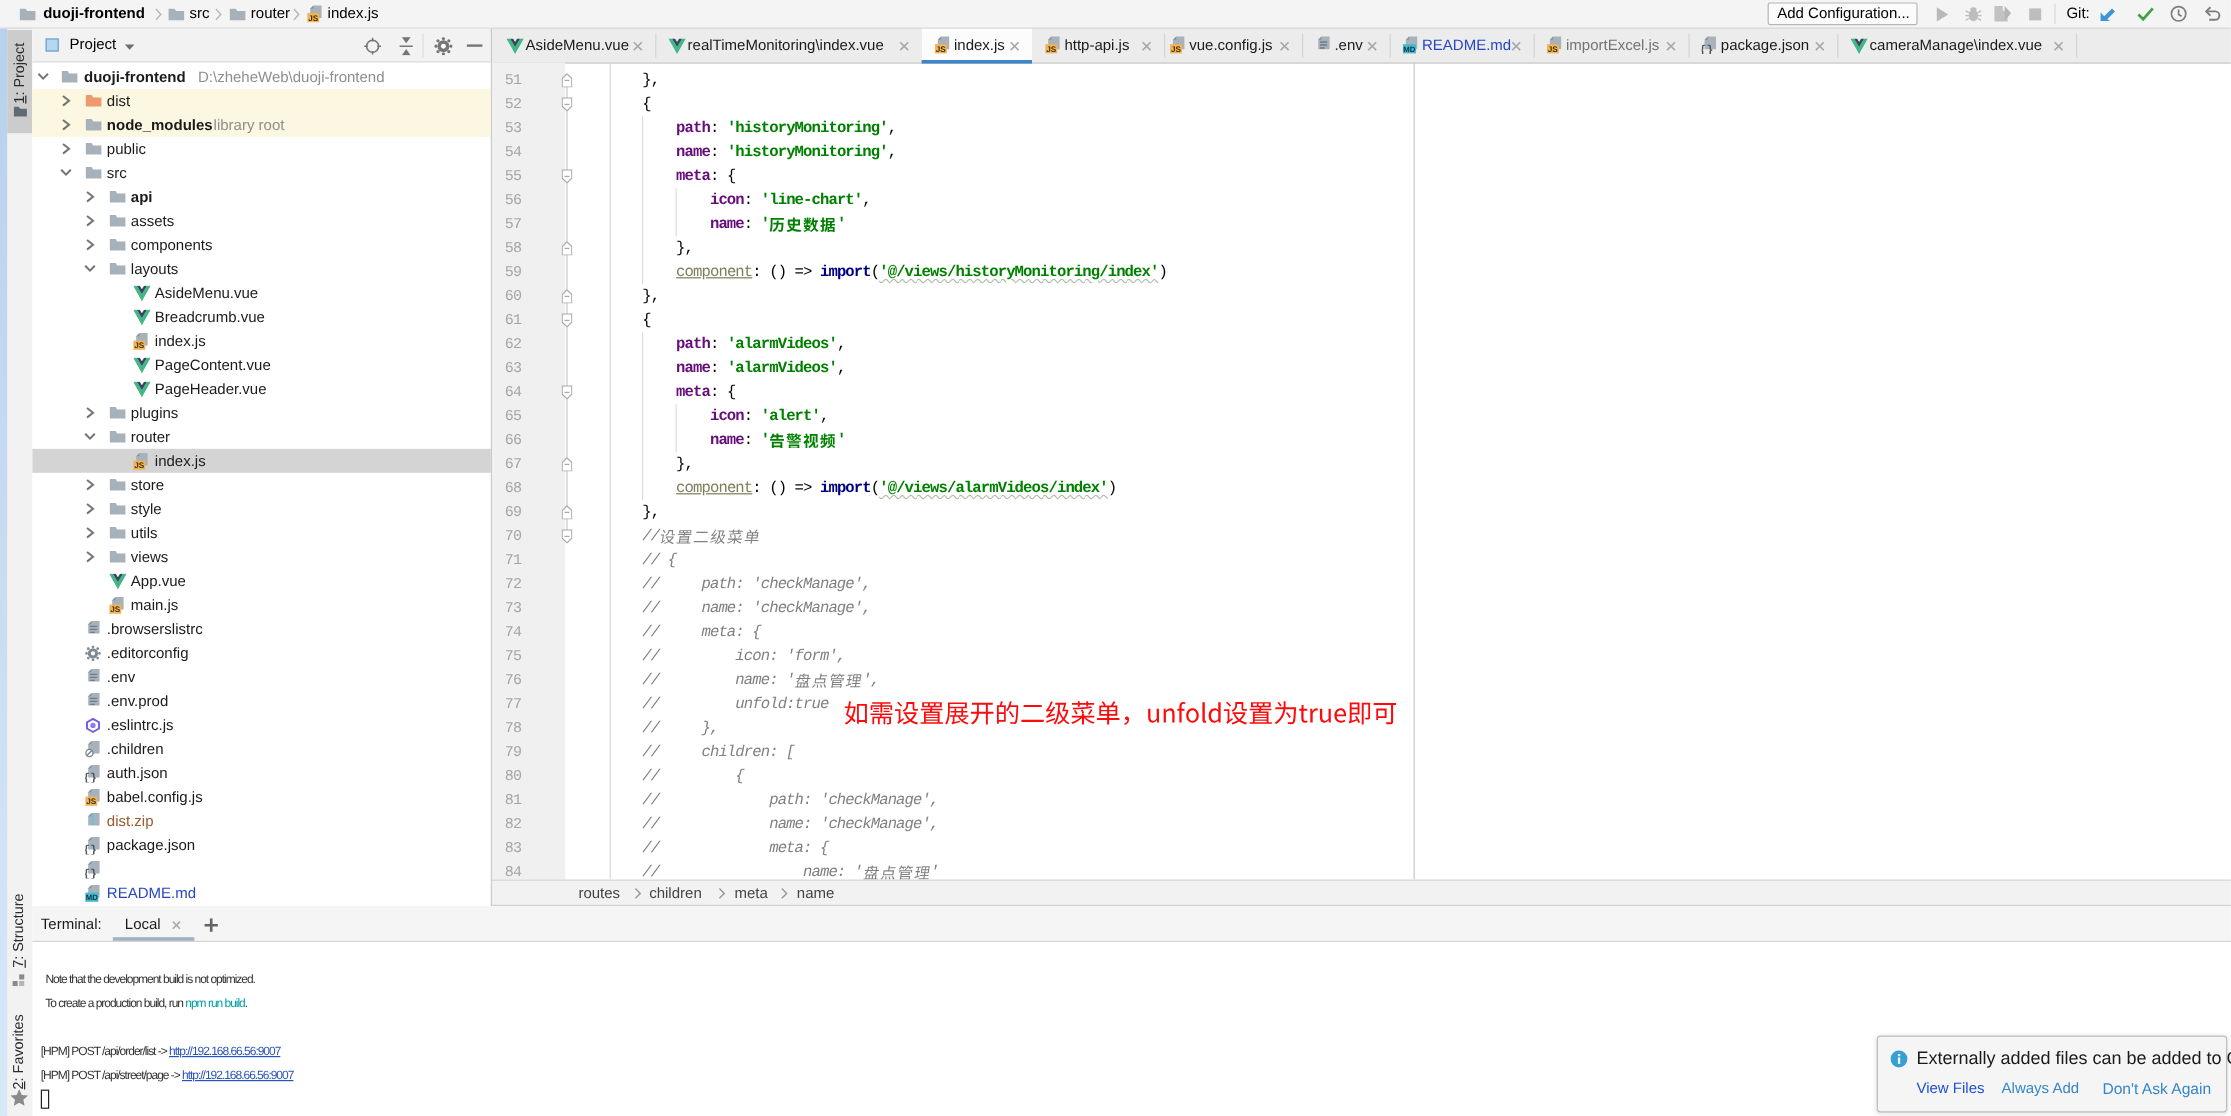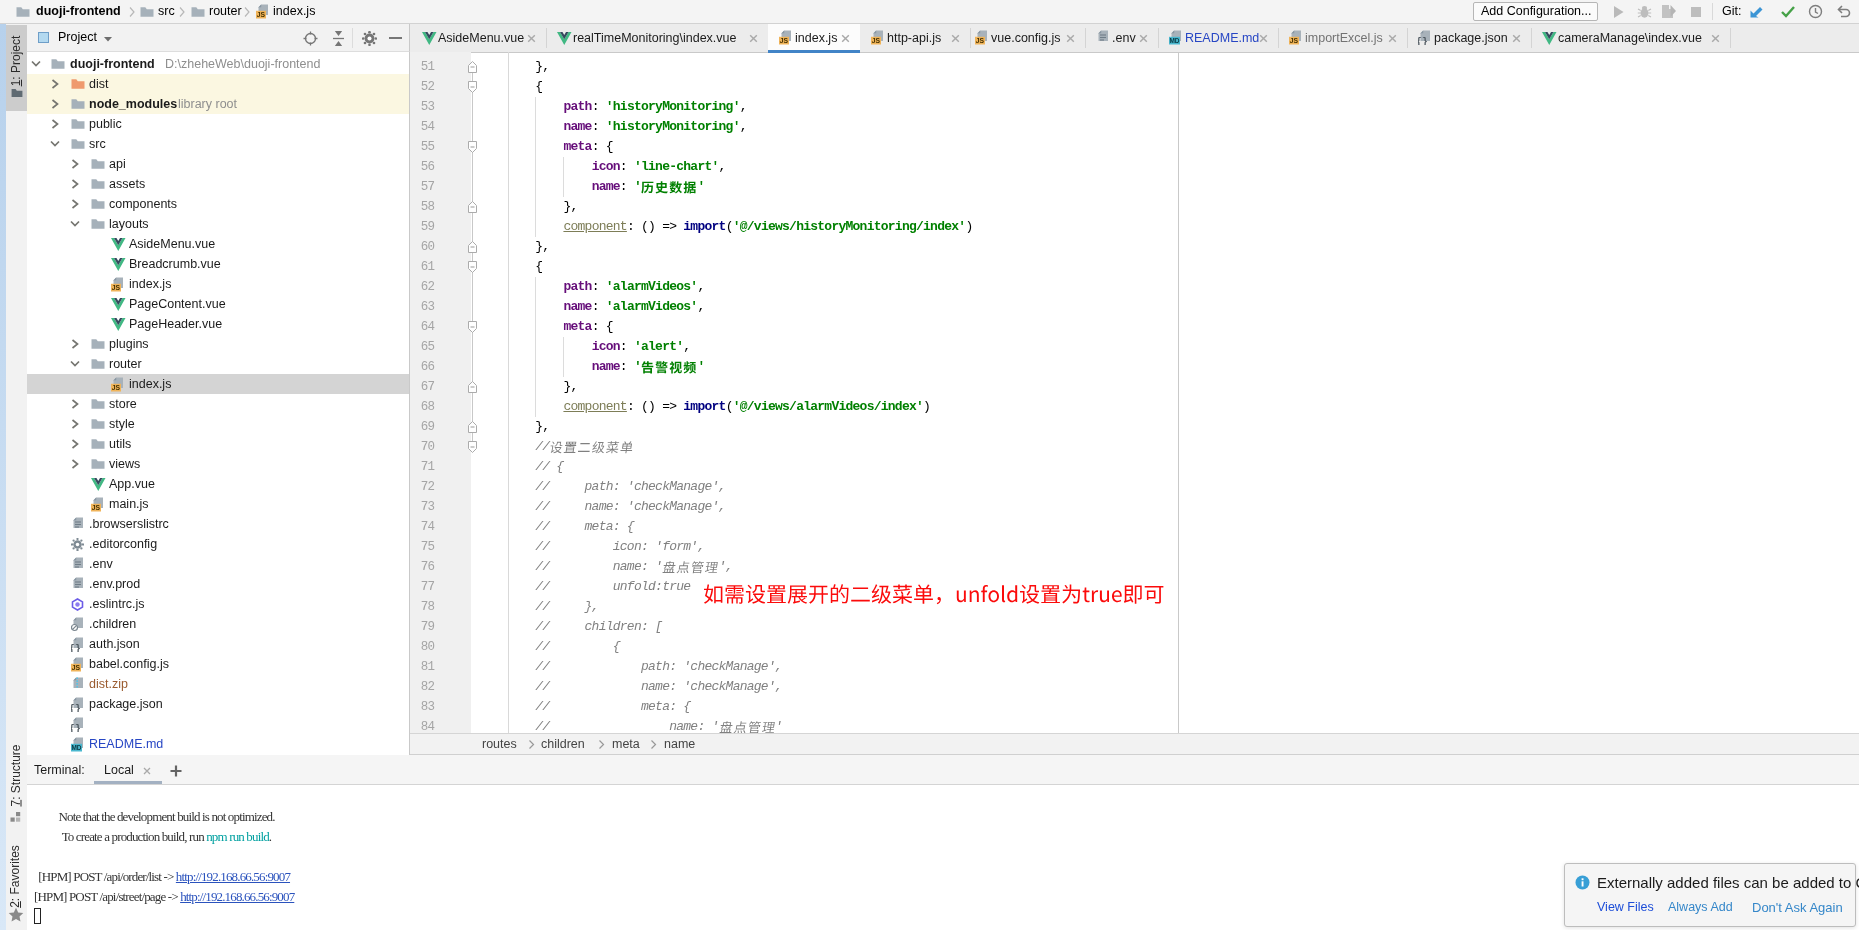--- a/index.html
+++ b/index.html
@@ -1,25 +1,25 @@
 <!DOCTYPE html>
 <html><head><meta charset="utf-8"><style>
 * { margin:0; padding:0; box-sizing:border-box; }
 html,body { width:1859px; height:930px; overflow:hidden; background:#fff;
   font-family:"Liberation Sans",sans-serif; font-size:13px; }
 .ab { position:absolute; }
 .t { white-space:pre; line-height:15px; font-size:12.5px; }
-.mono { font-family:Liberation Serif, serif; font-size:13px; letter-spacing:-0.85px; line-height:20px;text-align:center; }
+.mono { font-family:Liberation Sans, sans-serif; font-size:10px; letter-spacing:-0.85px; line-height:20px; }
 #code { font-family:"Liberation Mono",monospace; font-size:13px; letter-spacing:-0.75px; line-height:20px; }
 #code .k { color:#660E7A; font-weight:bold; }
 #code .s { color:#008000; font-weight:bold; }
 #code .c { color:#808080; font-style:italic; }
 #code .kw { color:#000080; font-weight:bold; }
 #code .cm { color:#7D7D57;text-decoration:underline; }
-#code .sq { text-decoration-style:wavy; text-decoration-color:#AEBDAE; text-decoration-thickness:1px; text-underline-offset:2px; }
+#code .sq { text-decoration:underline; text-decoration-style:wavy; text-decoration-color:#AEBDAE; text-decoration-thickness:1px; text-underline-offset:2px; }
 #nums { font-family:"Liberation Mono",monospace; font-size:12.5px; letter-spacing:-0.6px; line-height:20px;
   color:#A5A5A5; text-align:right; width:24.5px; }
 .url { color:#2A52BD; text-decoration:underline; }
 </style></head>
 <body>
 
 <div class="ab" style="left:0;top:0;width:1859px;height:24px;background:#F4F4F4;border-bottom:1px solid #D2D2D2"></div>
 <svg class="ab" style="left:16px;top:6px" width="14" height="12" viewBox="0 0 14 12">
     <path d="M0.5 1.2 h4.8 l1.5 2 h6.7 v7.6 H0.5 z" fill="#A6B1BA"></path>
   </svg>
@@ -172,21 +172,21 @@
 <svg class="ab" style="left:71px;top:138px" width="14" height="12" viewBox="0 0 14 12">
     <path d="M0.5 1.2 h4.8 l1.5 2 h6.7 v7.6 H0.5 z" fill="#A6B1BA"></path>
   </svg>
 <div class="ab t" style="left:89px;top:137px;color:#1b1b1b;font-weight:normal">src</div>
 <svg class="ab" style="left:69.5px;top:159px" width="10" height="10" viewBox="0 0 10 10">
     <path d="M2.5 1 L7.5 5 L2.5 9" fill="none" stroke="#757570" stroke-width="1.7"></path>
   </svg>
 <svg class="ab" style="left:91px;top:158px" width="14" height="12" viewBox="0 0 14 12">
     <path d="M0.5 1.2 h4.8 l1.5 2 h6.7 v7.6 H0.5 z" fill="#A6B1BA"></path>
   </svg>
-<div class="ab t" style="left:109px;top:157px;color:#1b1b1b;font-weight:normal">api</div>
+<div class="ab t" style="left:109px;top:157px;color:#1b1b1b;font-weight:bold">api</div>
 <svg class="ab" style="left:69.5px;top:179px" width="10" height="10" viewBox="0 0 10 10">
     <path d="M2.5 1 L7.5 5 L2.5 9" fill="none" stroke="#757570" stroke-width="1.7"></path>
   </svg>
 <svg class="ab" style="left:91px;top:178px" width="14" height="12" viewBox="0 0 14 12">
     <path d="M0.5 1.2 h4.8 l1.5 2 h6.7 v7.6 H0.5 z" fill="#A6B1BA"></path>
   </svg>
 <div class="ab t" style="left:109px;top:177px;color:#1b1b1b;font-weight:normal">assets</div>
 <svg class="ab" style="left:69.5px;top:199px" width="10" height="10" viewBox="0 0 10 10">
     <path d="M2.5 1 L7.5 5 L2.5 9" fill="none" stroke="#757570" stroke-width="1.7"></path>
   </svg>

